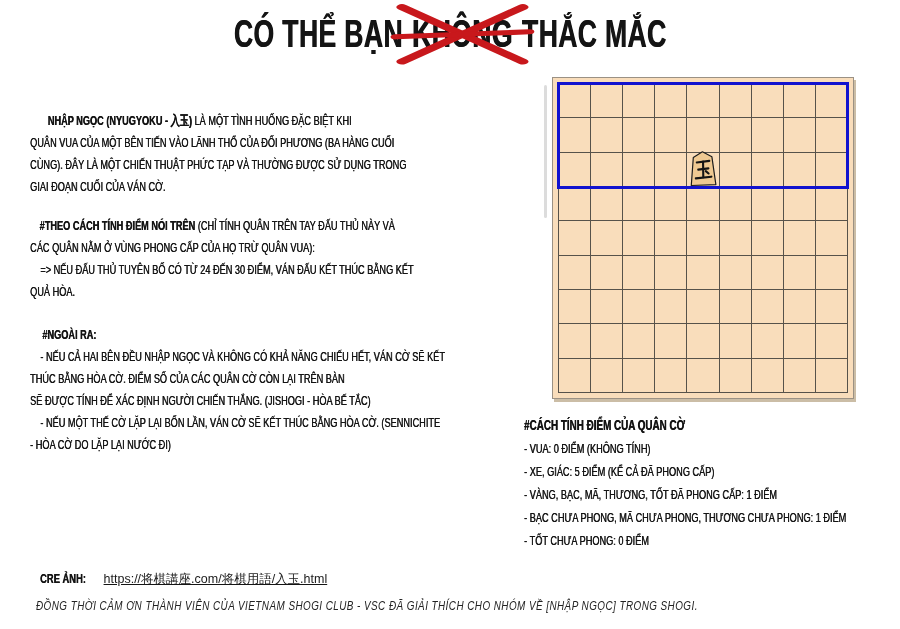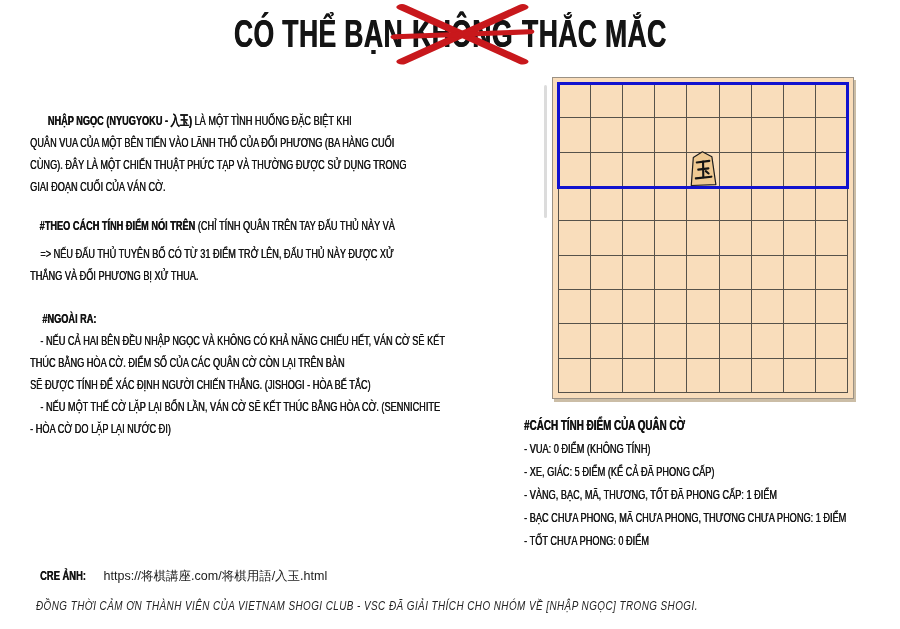--- a/index.html
+++ b/index.html
@@ -42,21 +42,21 @@
   #king-piece{position:absolute;width:30px;height:36px;transform:translate(-50%,-54%) rotate(-2deg);}
   #king-piece .hidden-label{display:none;}
   #scrollbar-artifact{position:absolute;left:544px;top:85px;width:3px;height:133px;
     background:#dcdcdc;border-radius:2px;}
   
   #piece-points{position:absolute;left:524px;top:414px;width:372px;}
   #piece-points-heading{font-weight:700;font-size:14.5px;line-height:26px;}
   #piece-points .line{line-height:23px;}
   
   #credits{position:absolute;left:40px;top:566px;}
-  .credit-row{white-space:nowrap;line-height:17px;}
+  .credit-row{white-space:nowrap;line-height:24px;text-decoration:underline;}
   .credit-label{display:inline-block;transform:scaleX(0.72);transform-origin:0 50%;
     font-weight:700;font-size:13px;text-shadow:0.5px 0 currentColor;}
   .credit-url{font-size:12.5px;color:#1a1a1a;}
   .credit-url-caps{display:inline-block;transform:scaleX(0.72);transform-origin:0 50%;
     font-weight:700;font-size:12px;text-shadow:0.4px 0 currentColor;margin-left:-26px;}
   #thanks-line{position:absolute;left:36px;top:598px;font-style:italic;
     font-size:13px;letter-spacing:0.6px;white-space:pre;
     transform:scaleX(0.76);transform-origin:0 50%;color:#222;}
 </style>
 </head>
@@ -77,23 +77,24 @@
     <div>
         <div class="line">QUÂN VUA CỦA MỘT BÊN TIẾN VÀO LÃNH THỔ CỦA ĐỐI PHƯƠNG (BA HÀNG CUỐI</div>
         <div class="line">CÙNG). ĐÂY LÀ MỘT CHIẾN THUẬT PHỨC TẠP VÀ THƯỜNG ĐƯỢC SỬ DỤNG TRONG</div>
         <div class="line">GIAI ĐOẠN CUỐI CỦA VÁN CỜ.</div>
       </div>
   </div>
 
 
   <div class="para" id="claim-rules">
     <div class="lead-line"><span class="b">#THEO CÁCH TÍNH ĐIỂM NÓI TRÊN</span><span> (CHỈ TÍNH QUÂN TRÊN TAY ĐẤU THỦ NÀY VÀ</span></div>
-    <div id="claim-rules-2">
-        <div class="line">    =&gt; NẾU ĐẤU THỦ TUYÊN BỐ CÓ TỪ 31 ĐIỂM TRỞ LÊN, ĐẤU THỦ NÀY ĐƯỢC XỬ</div>
-        <div class="line">THẮNG VÀ ĐỐI PHƯƠNG BỊ XỬ THUA.</div>
+    <div>
+        <div class="line">CÁC QUÂN NẰM Ở VÙNG PHONG CẤP CỦA HỌ TRỪ QUÂN VUA):</div>
+        <div class="line">    =&gt; NẾU ĐẤU THỦ TUYÊN BỐ CÓ TỪ 24 ĐẾN 30 ĐIỂM, VÁN ĐẤU KẾT THÚC BẰNG KẾT</div>
+        <div class="line">QUẢ HÒA.</div>
       </div>
   </div>
 
   <div class="para" id="other-rules">
     <div class="line b" id="other-rules-heading">#NGOÀI RA:</div>
     <div>
         <div class="line">    - NẾU CẢ HAI BÊN ĐỀU NHẬP NGỌC VÀ KHÔNG CÓ KHẢ NĂNG CHIẾU HẾT, VÁN CỜ SẼ KẾT</div>
         <div class="line">THÚC BẰNG HÒA CỜ. ĐIỂM SỐ CỦA CÁC QUÂN CỜ CÒN LẠI TRÊN BÀN</div>
         <div class="line">SẼ ĐƯỢC TÍNH ĐỂ XÁC ĐỊNH NGƯỜI CHIẾN THẮNG. (JISHOGI - HÒA BẾ TẮC)</div>
         <div class="line">    - NẾU MỘT THẾ CỜ LẶP LẠI BỐN LẦN, VÁN CỜ SẼ KẾT THÚC BẰNG HÒA CỜ. (SENNICHITE</div>

